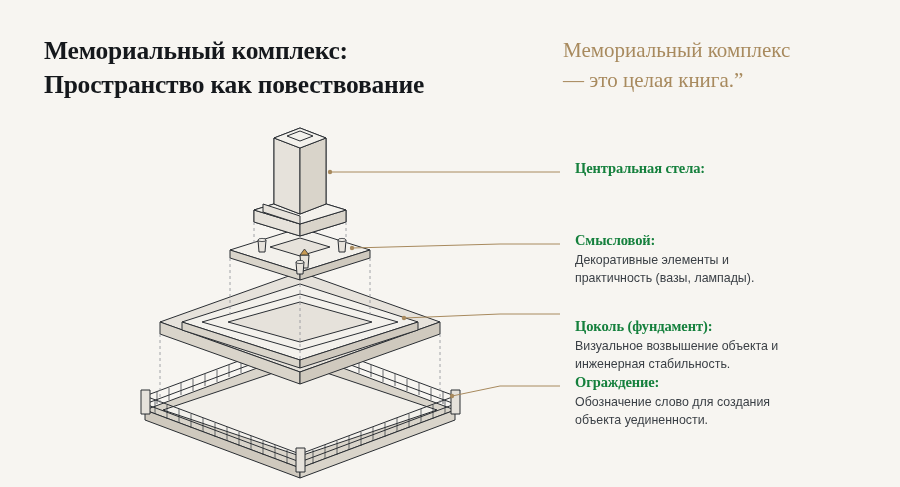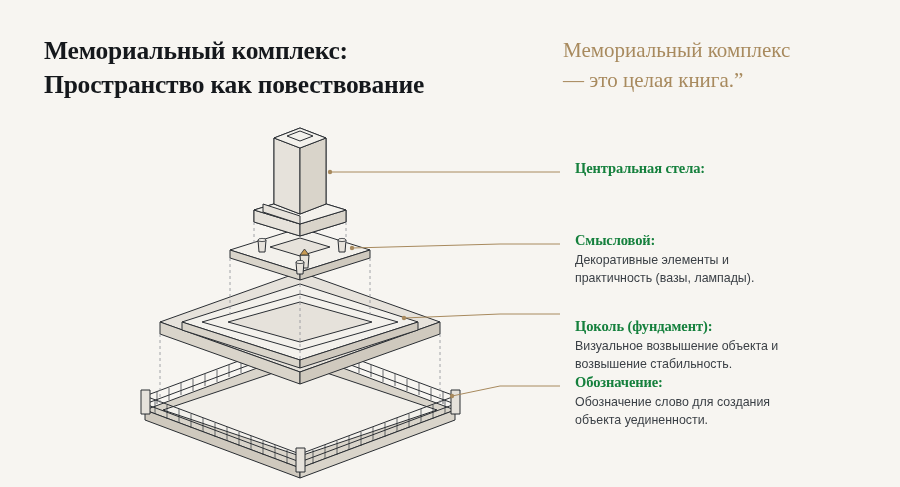--- a/index.html
+++ b/index.html
@@ -291,26 +291,26 @@
       <div class="c-body">
         <span class="line">Декоративные элементы и</span>
         <span class="line">практичность (вазы, лампады).</span>
       </div>
     </div>
 
     <div class="callout" id="callout-2">
       <div class="c-title">Цоколь (фундамент):</div>
       <div class="c-body">
         <span class="line">Визуальное возвышение объекта и</span>
-        <span class="line">возвышение стабильность.</span>
+        <span class="line">инженерная стабильность.</span>
       </div>
     </div>
 
     <div class="callout" id="callout-3">
-      <div class="c-title">Обозначение:</div>
+      <div class="c-title">Ограждение:</div>
       <div class="c-body">
         <span class="line">Обозначение слово для создания</span>
         <span class="line">объекта уединенности.</span>
       </div>
     </div>
 
   </div>
 </div>
 
 </body></html>

